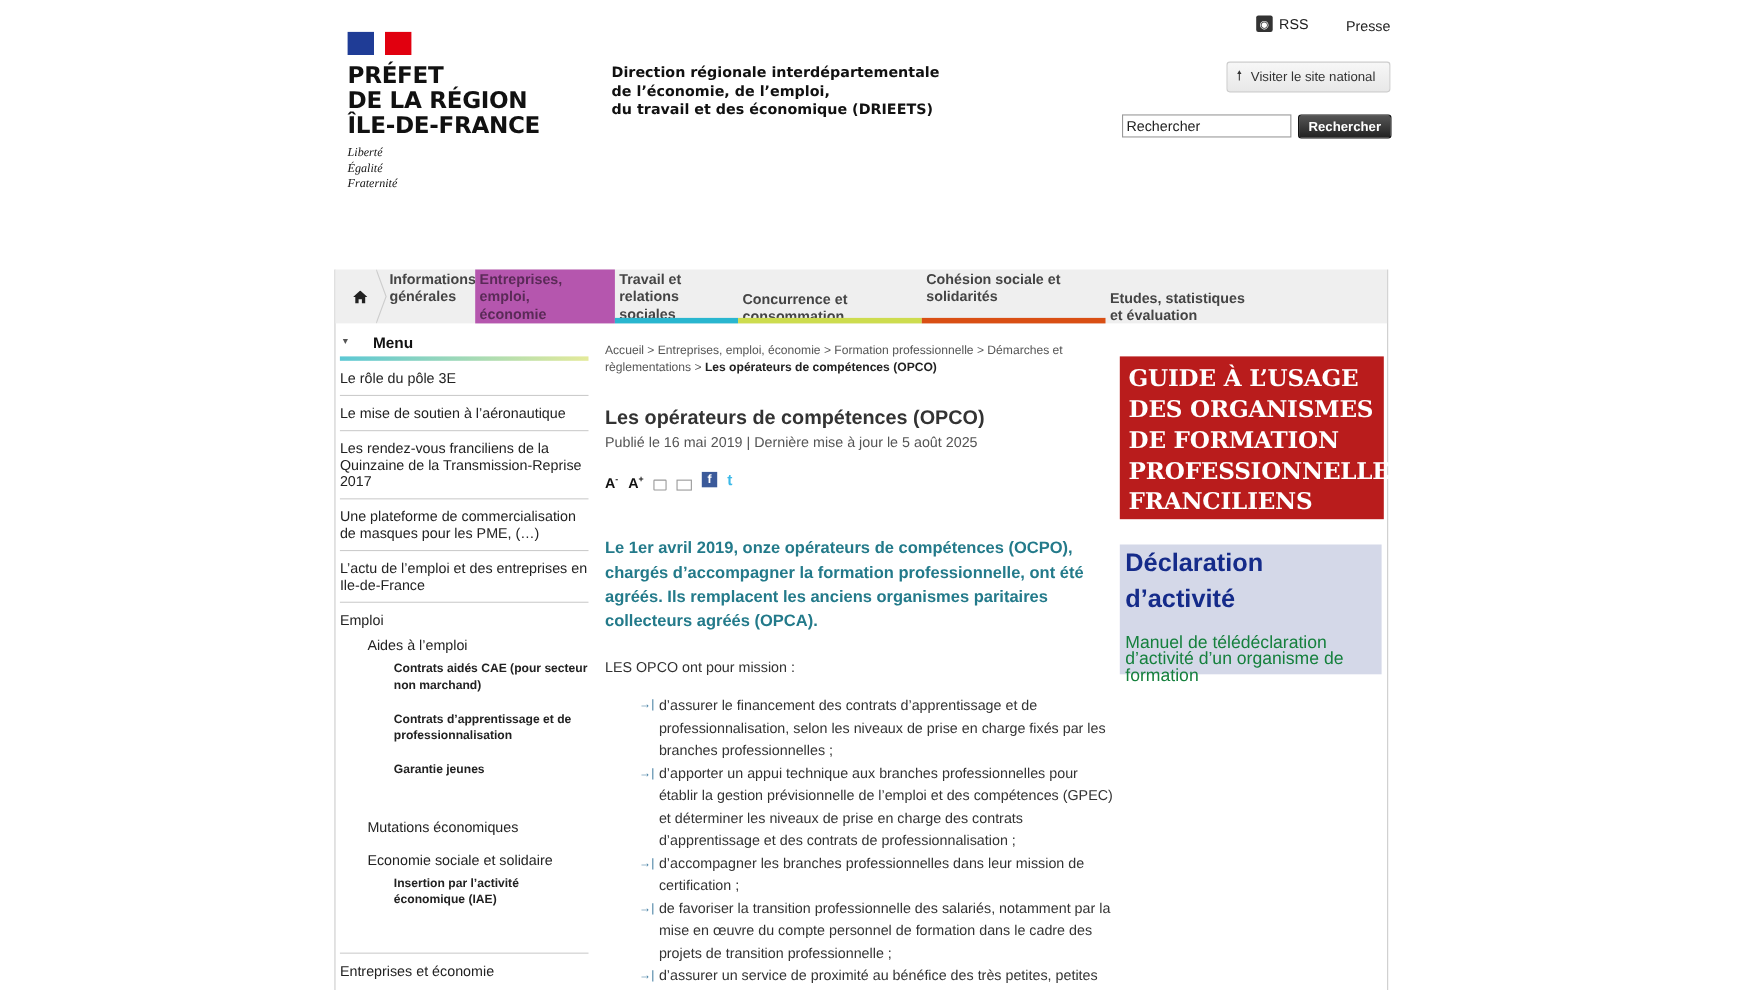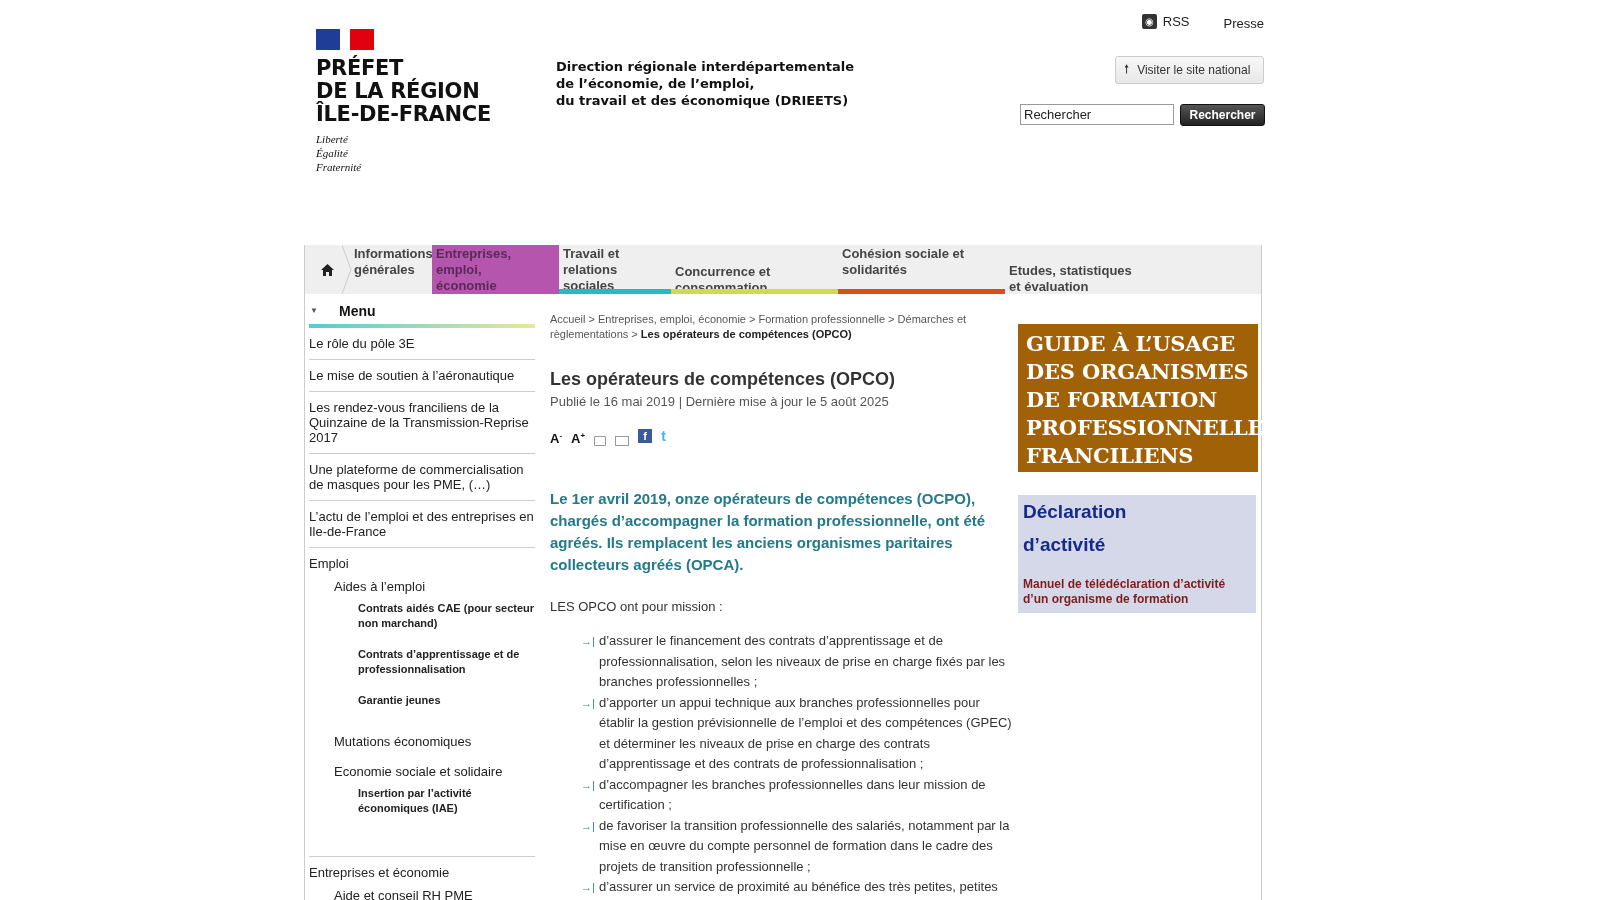--- a/index.html
+++ b/index.html
@@ -65,24 +65,24 @@
   .tool-fb { width: 14px; height: 14px; background: #3b5a9a; color: #fff; font-weight: bold; font-size: 11px; text-align: center; line-height: 15px; margin-bottom: 3px; }
   .tool-tw { width: 10px; height: 14px; color: #3cb9e8; font-weight: bold; font-size: 14px; line-height: 14px; margin-bottom: 3px; }
 
   .chapo { margin-top: 42px; color: #237a8a; font-weight: bold; font-size: 15px; line-height: 22px; }
   .intro { margin-top: 23px; font-size: 13px; color: #333; }
   .missions { margin-top: 17px; list-style: none; padding-left: 49px; font-size: 13px; line-height: 20.5px; color: #333; }
   .missions li { position: relative; }
   .missions li .bullet { position: absolute; left: -18px; top: 0; color: #3d7a9e; font-size: 11px; }
 
   
-  .guide { position: absolute; left: 1018px; top: 324px; width: 240px; height: 148px; background: #a16207; color: #fff; font-family: "DejaVu Serif", serif; font-weight: bold; font-size: 21px; line-height: 28px; padding: 6px 0 0 8px; letter-spacing: -0.2px; }
+  .guide { position: absolute; left: 1018px; top: 324px; width: 240px; height: 148px; background: #b91c1c; color: #fff; font-family: "DejaVu Serif", serif; font-weight: bold; font-size: 21px; line-height: 28px; padding: 6px 0 0 8px; letter-spacing: -0.2px; }
   .decl { position: absolute; left: 1018px; top: 495px; width: 238px; height: 118px; background: #d4d8e8; padding: 0 5px; }
-  .decl .t { font-weight: bold; font-size: 19px; line-height: 33px; color: #152b8a; }
-  .decl .s { font-size: 12px; line-height: 15px; color: #7f1d1d; margin-top: 16px; font-weight: bold; }
+  .decl .t { font-weight: bold; font-size: 23px; line-height: 33px; color: #152b8a; }
+  .decl .s { font-size: 16px; line-height: 15px; color: #15803d; margin-top: 16px; }
 </style>
 </head>
 <body>
 
 <div class="logo">
   <div class="flag">
     <div class="b"></div>
       <div class="w"></div>
       <div class="r"></div>
   </div>
@@ -173,23 +173,23 @@
   <div class="side-item">Le mise de soutien à l’aéronautique</div>
   <div class="side-item">Les rendez-vous franciliens de la Quinzaine de la Transmission-Reprise 2017</div>
   <div class="side-item">Une plateforme de commercialisation de masques pour les PME, (…)</div>
   <div class="side-item">L’actu de l’emploi et des entreprises en Ile-de-France</div>
   <div class="side-item" style="padding-bottom:40px">
     <div>Emploi</div>
     <div class="side-sub" style="margin-top:8px">Aides à l’emploi</div>
     <div class="side-subsub" style="margin-top:7px">Contrats aidés CAE (pour secteur non marchand)</div>
     <div class="side-subsub" style="margin-top:16px">Contrats d’apprentissage et de professionnalisation</div>
     <div class="side-subsub" style="margin-top:16px">Garantie jeunes</div>
-    <div class="side-sub" style="margin-top:26px">Mutations économiques</div>
+    <div class="side-sub" style="margin-top:36px">Mutations économiques</div>
     <div class="side-sub" style="margin-top:15px">Economie sociale et solidaire</div>
-    <div class="side-subsub" style="margin-top:7px">Insertion par l’activité économiques (IAE)</div>
+    <div class="side-subsub" style="margin-top:7px">Insertion par l’activité économique (IAE)</div>
   </div>
   <div class="side-item" style="border-bottom:none">
     <div>Entreprises et économie</div>
     <div class="side-sub" style="margin-top:8px">Aide et conseil RH PME</div>
   </div>
 </div>
 
 <div class="main">
   <div class="crumbs">
     <span>Accueil &gt; Entreprises, emploi, économie &gt; Formation professionnelle &gt; Démarches et règlementations &gt; </span><b>Les opérateurs de compétences (OPCO)</b>

